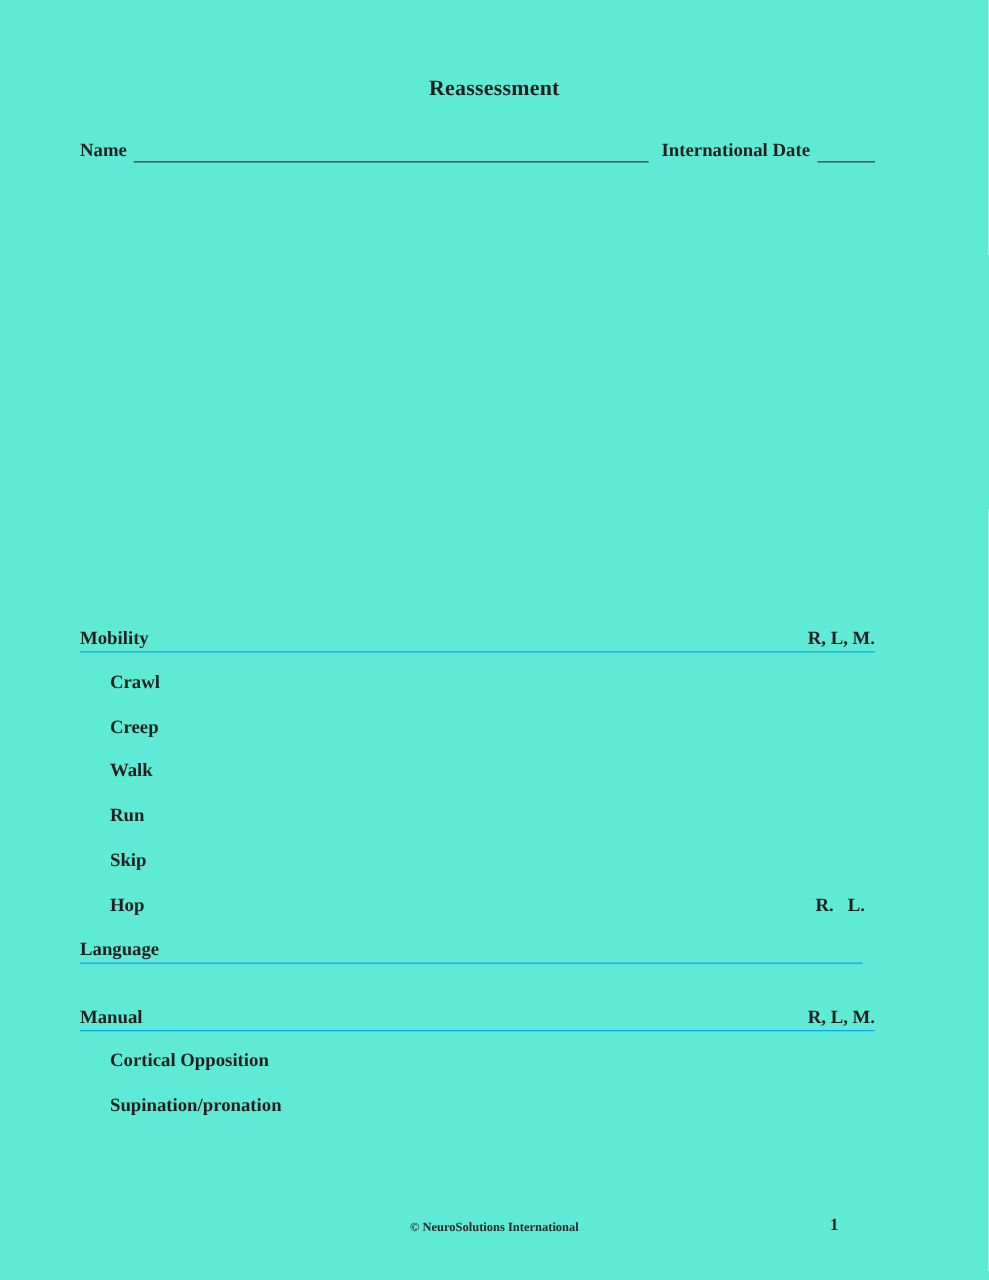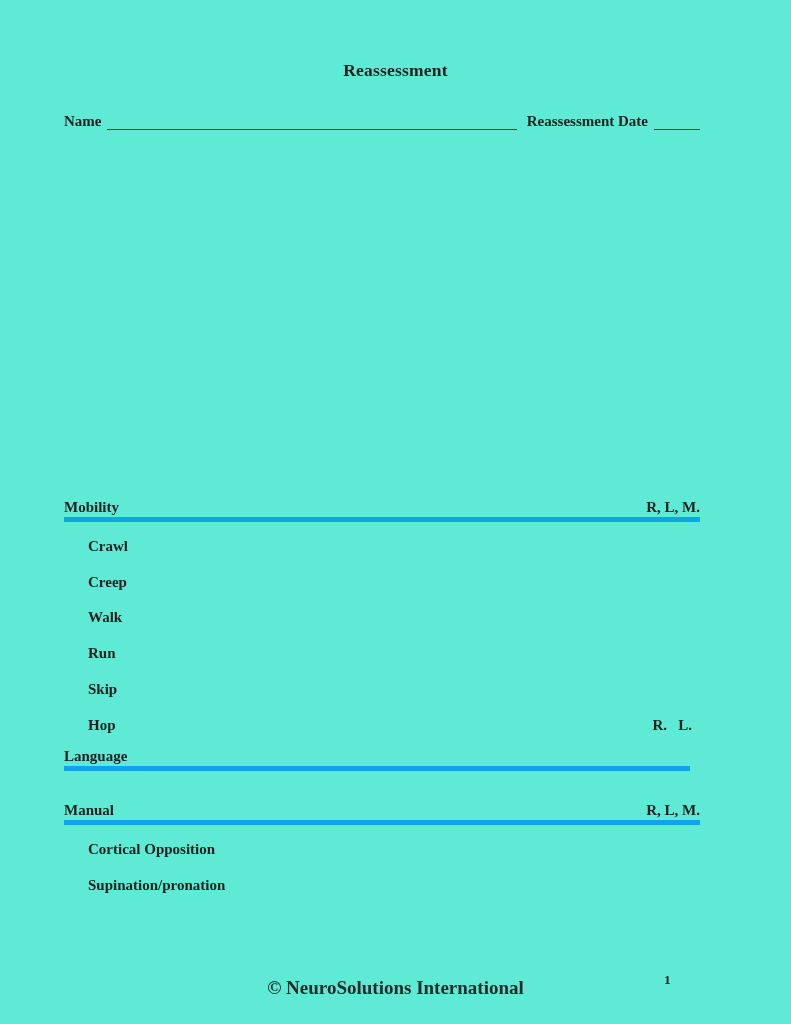--- a/index.html
+++ b/index.html
@@ -40,53 +40,53 @@
     height: 18px;
     margin-left: 6px;
   }
   .date-lbl { margin-left: 10px; }
 
   .comments { top: 152px; left: 64px; }
 
   
   .sec-row {
     left: 64px; height: 24px;
-    border-bottom: 5px solid #0ea5e9;
+    border-bottom: 1px solid #0ea5e9;
     display: flex; justify-content: space-between; align-items: flex-end;
     box-sizing: border-box;
   }
   .sec-row .txt { padding-bottom: 1px; }
   .scale-txt { white-space: pre; }
 
   .item { left: 88px; }
 
   .hop-row {
     left: 88px; width: 604px; height: 18px;
     display: flex; justify-content: space-between;  gap: 43px;
   }
 
   .footer-copy {
     top: 977px; left: 0; right: 0;
     text-align: center;
-    font-size: 19px;
+    font-size: 10px;
     color: #2a2a2a;
   }
   .page-num { top: 972px; left: 664px; font-size: 13.5px; }
 </style>
 </head>
 <body>
 
 <div class="page">
 
   <div class="abs title">Reassessment</div>
 
   <div class="abs name-row">
     <span class="lbl">Name</span>
     <span class="fill-line"></span>
-    <span class="lbl date-lbl">Reassessment Date</span>
+    <span class="lbl date-lbl">International Date</span>
     <span class="short-line"></span>
   </div>
 
 
   <div class="abs sec-row" style="top:498px; width:636px;">
     <span class="txt">Mobility</span>
     <span class="txt scale-txt">R, L, M.</span>
   </div>
 
   <div class="abs txt item" style="top:537px;">Crawl</div>

